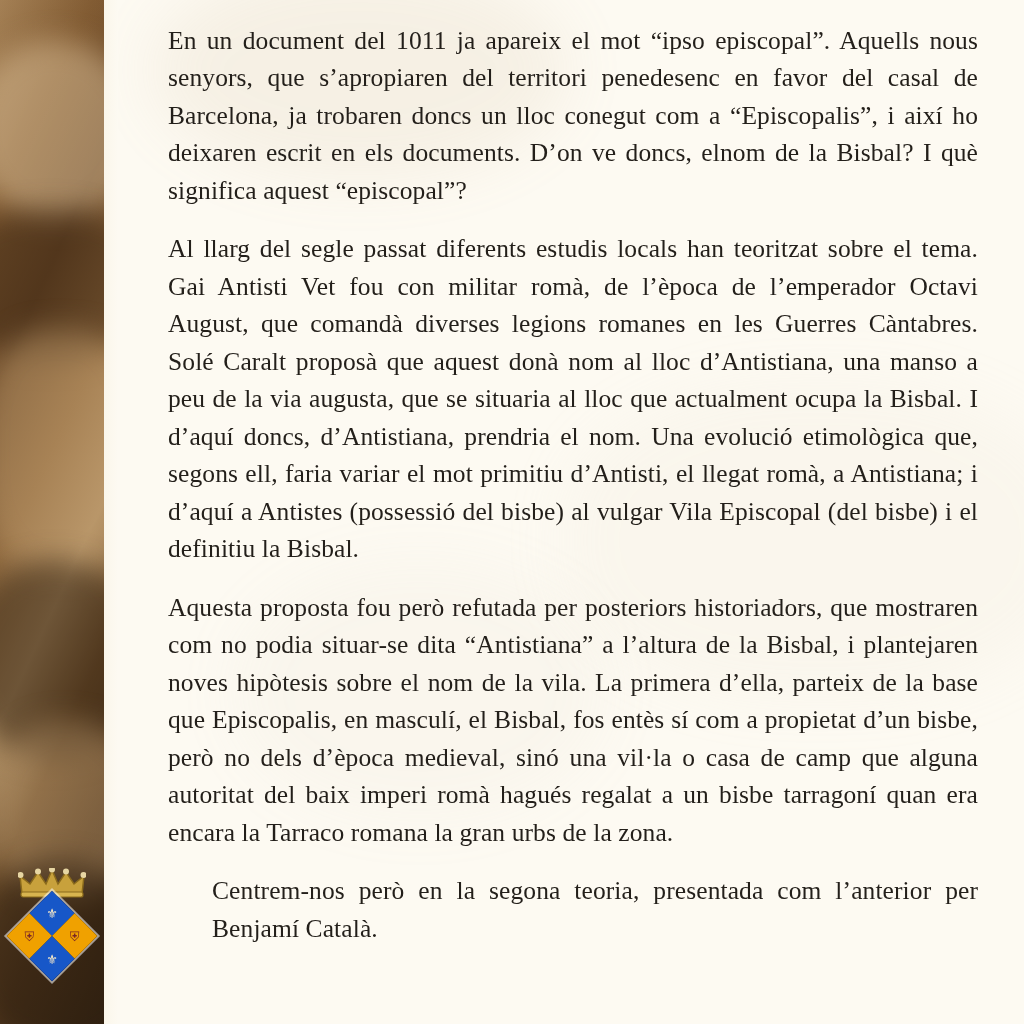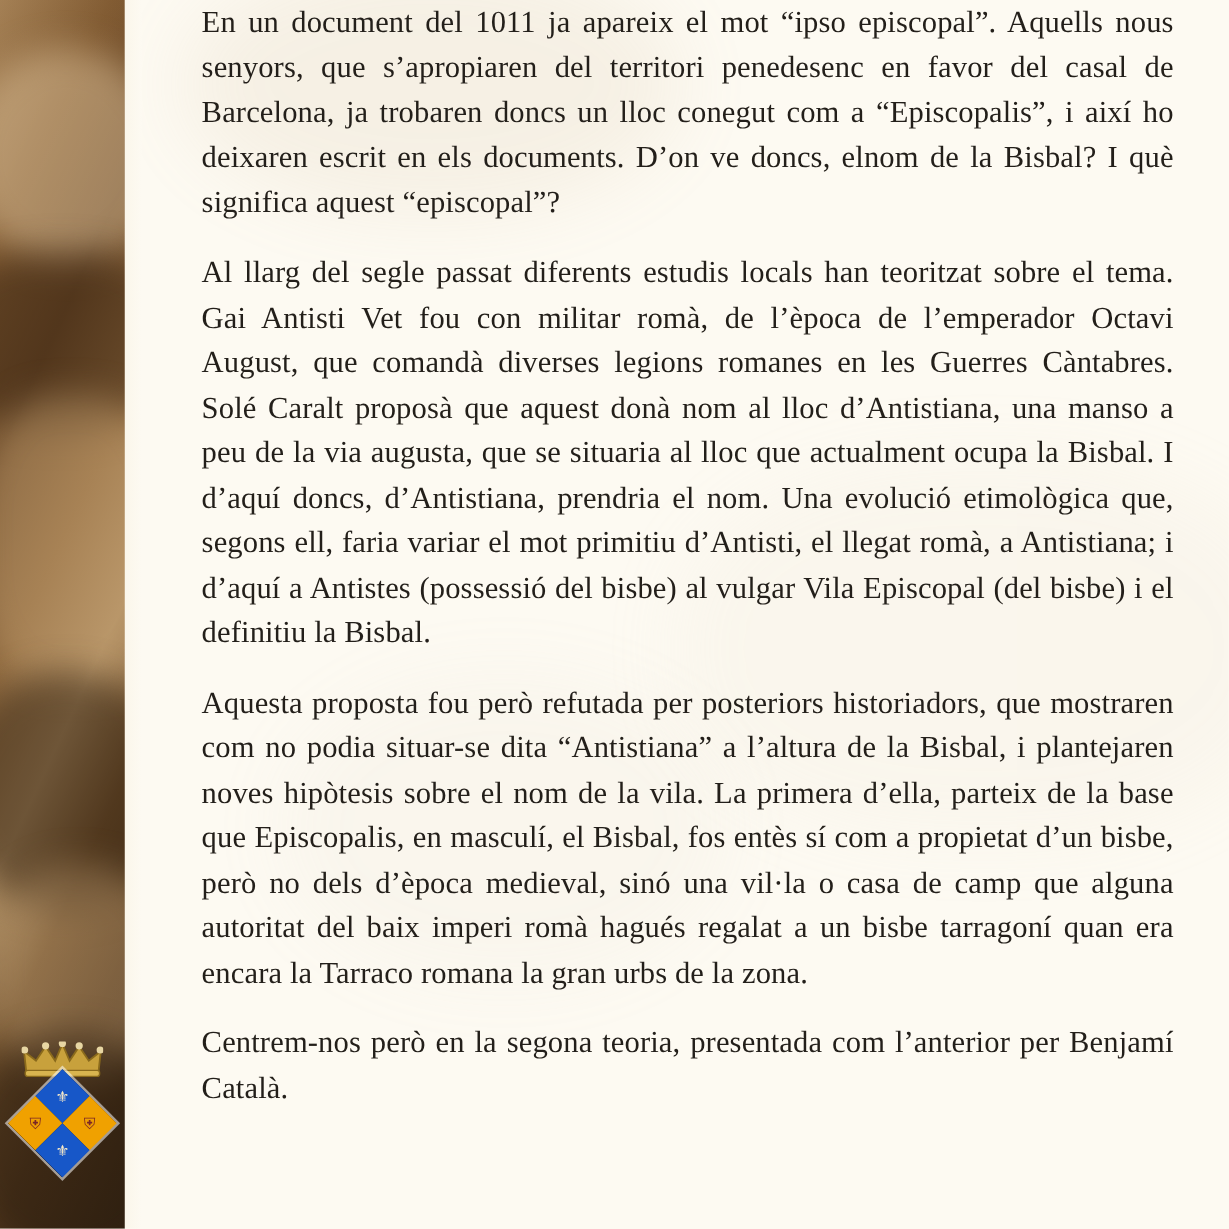--- a/index.html
+++ b/index.html
@@ -103,33 +103,34 @@
   }
   .q-gold .q-glyph { color: #7a2626; }
 
   
   .content {
     position: absolute;
     left: 168px;
     top: 0;
     width: 810px;
     height: 912px;
+    padding-top: 22px;
     box-sizing: border-box;
   }
   .para {
     color: #231f1a;
     font-size: 25.5px;
     line-height: 1.47;
     text-align: justify;
     margin: 0 0 21px 0;
     letter-spacing: 0.1px;
     -webkit-hyphens: none;
     hyphens: none;
   }
-  .para:last-child { margin-bottom: 0; }
+  .para:last-child { margin-bottom: 0; margin-left: 44px; }
 
   
   .bleed {
     position: absolute;
     pointer-events: none;
     filter: blur(30px);
     opacity: 0.22;
   }
   .bl1 { left: 150px; top: -40px; width: 420px; height: 220px; background: rgba(195,170,130,0.55); border-radius: 50%; }
   .bl2 { left: 560px; top: 380px; width: 520px; height: 320px; background: rgba(225,215,195,0.5); border-radius: 45%; }

